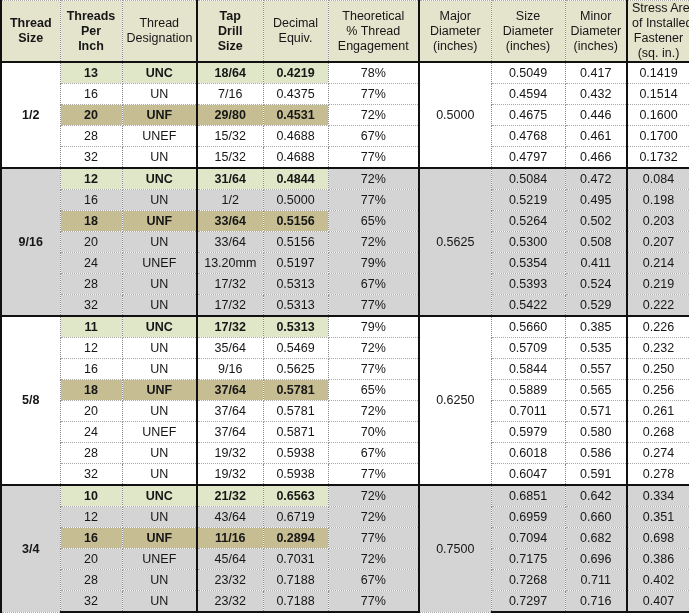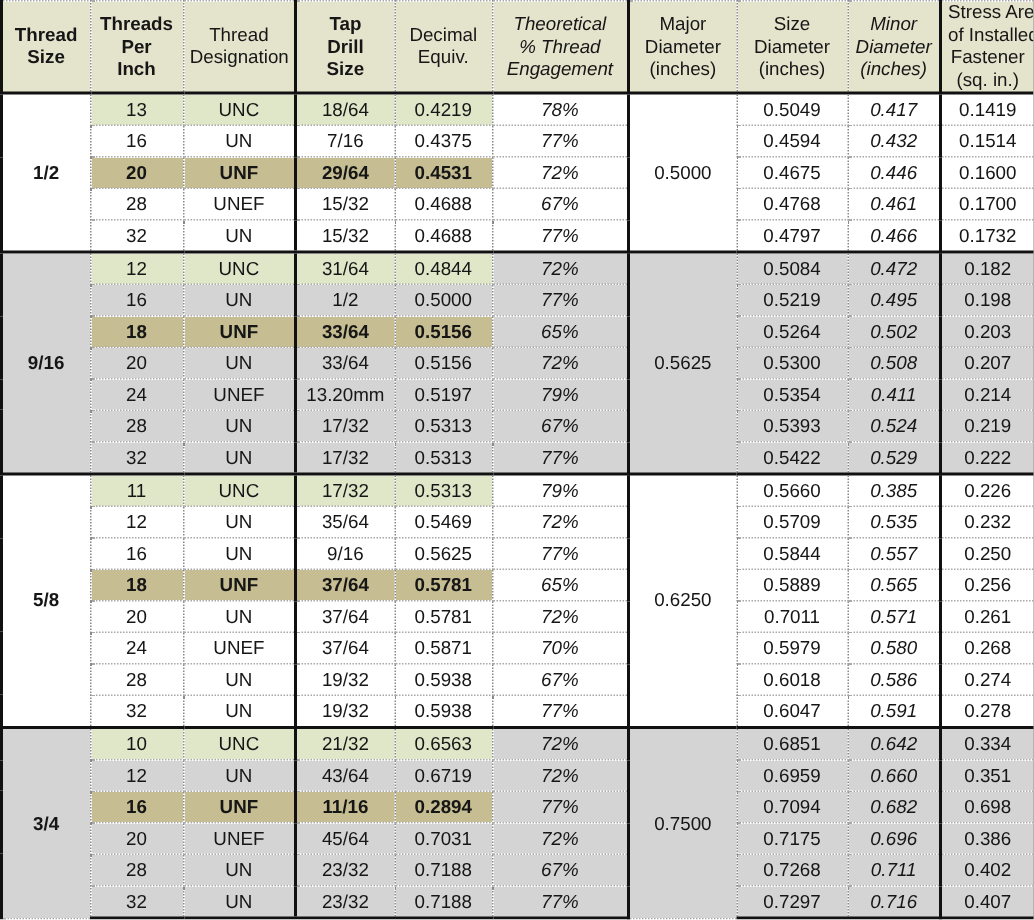--- a/index.html
+++ b/index.html
@@ -37,36 +37,36 @@
     border-top:2px solid #111;
     border-bottom:2px solid #111;
     padding:4px 3px;
     white-space:normal;
   }
   thead th.b{font-weight:bold;}
   thead th.n{font-weight:normal;}
 
   
   .vl{border-left:2px solid #111 !important;}
-  .vr{border-right:2px solid #111 !important;font-style:italic;}
+  .vr{border-right:2px solid #111 !important;}
 
   
   .edge-l{border-left:2px solid #111 !important;}
   .edge-r{border-right:2px solid #111 !important;}
 
   
   tr.blk-top td{border-top:2px solid #111 !important;}
   tr.blk-bot td{border-bottom:2px solid #111 !important;}
 
   
   .bg-white{background:#ffffff;}
   .bg-gray{background:#d4d4d4;}
 
   
-  .hl-unc{background:#dfe7c8 !important;font-weight:normal;}
+  .hl-unc{background:#dfe7c8 !important;font-weight:bold;}
   .hl-unf{background:#c6be92 !important;font-weight:bold;}
 
   
   .tsize{font-weight:bold;font-size:15px;}
 
   
   .majd{font-size:12.5px;}
 </style>
 </head>
 <body>
@@ -155,21 +155,21 @@
         <td class="bg-white  vl">7/16</td>
         <td class="bg-white ">0.4375</td>
         <td class="bg-white vr">77%</td>
         <td class="bg-white">0.4594</td>
         <td class="bg-white vr">0.432</td>
         <td class="bg-white edge-r">0.1514</td>
       </tr>
       <tr>
         <td class="bg-white hl-unf">20</td>
         <td class="bg-white hl-unf">UNF</td>
-        <td class="bg-white hl-unf vl">29/64</td>
+        <td class="bg-white hl-unf vl">29/80</td>
         <td class="bg-white hl-unf">0.4531</td>
         <td class="bg-white vr">72%</td>
         <td class="bg-white">0.4675</td>
         <td class="bg-white vr">0.446</td>
         <td class="bg-white edge-r">0.1600</td>
       </tr>
       <tr>
         <td class="bg-white ">28</td>
         <td class="bg-white ">UNEF</td>
         <td class="bg-white  vl">15/32</td>
@@ -192,21 +192,21 @@
       <tr class="blk-top">
         <td class="bg-gray tsize edge-l" rowspan="7">9/16</td>
         <td class="bg-gray hl-unc">12</td>
         <td class="bg-gray hl-unc">UNC</td>
         <td class="bg-gray hl-unc vl">31/64</td>
         <td class="bg-gray hl-unc">0.4844</td>
         <td class="bg-gray vr">72%</td>
         <td class="bg-gray majd" rowspan="7">0.5625</td>
         <td class="bg-gray">0.5084</td>
         <td class="bg-gray vr">0.472</td>
-        <td class="bg-gray edge-r">0.182</td>
+        <td class="bg-gray edge-r">0.084</td>
       </tr>
       <tr>
         <td class="bg-gray ">16</td>
         <td class="bg-gray ">UN</td>
         <td class="bg-gray  vl">1/2</td>
         <td class="bg-gray ">0.5000</td>
         <td class="bg-gray vr">77%</td>
         <td class="bg-gray">0.5219</td>
         <td class="bg-gray vr">0.495</td>
         <td class="bg-gray edge-r">0.198</td>

